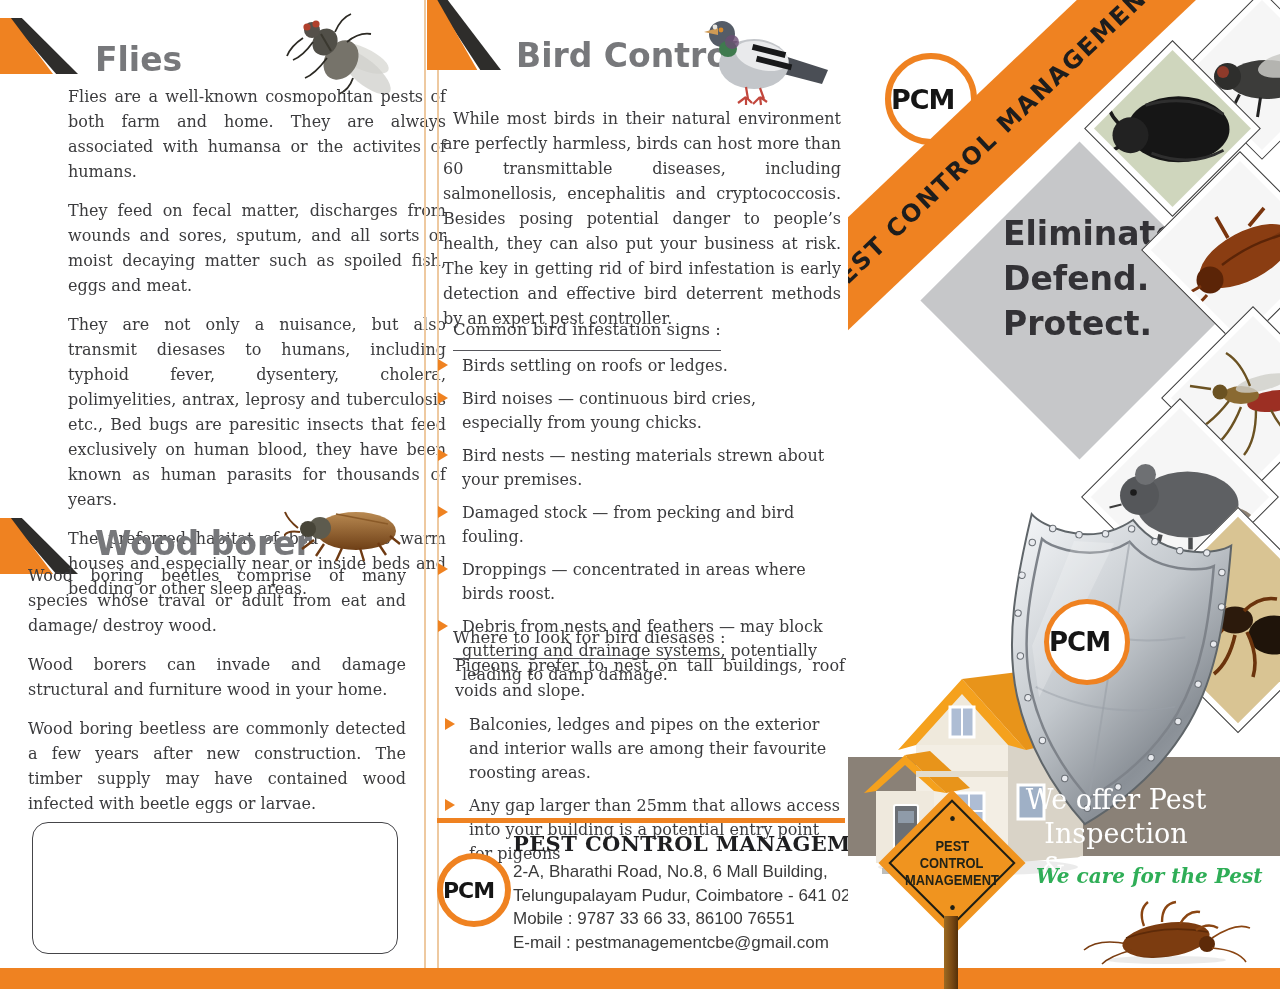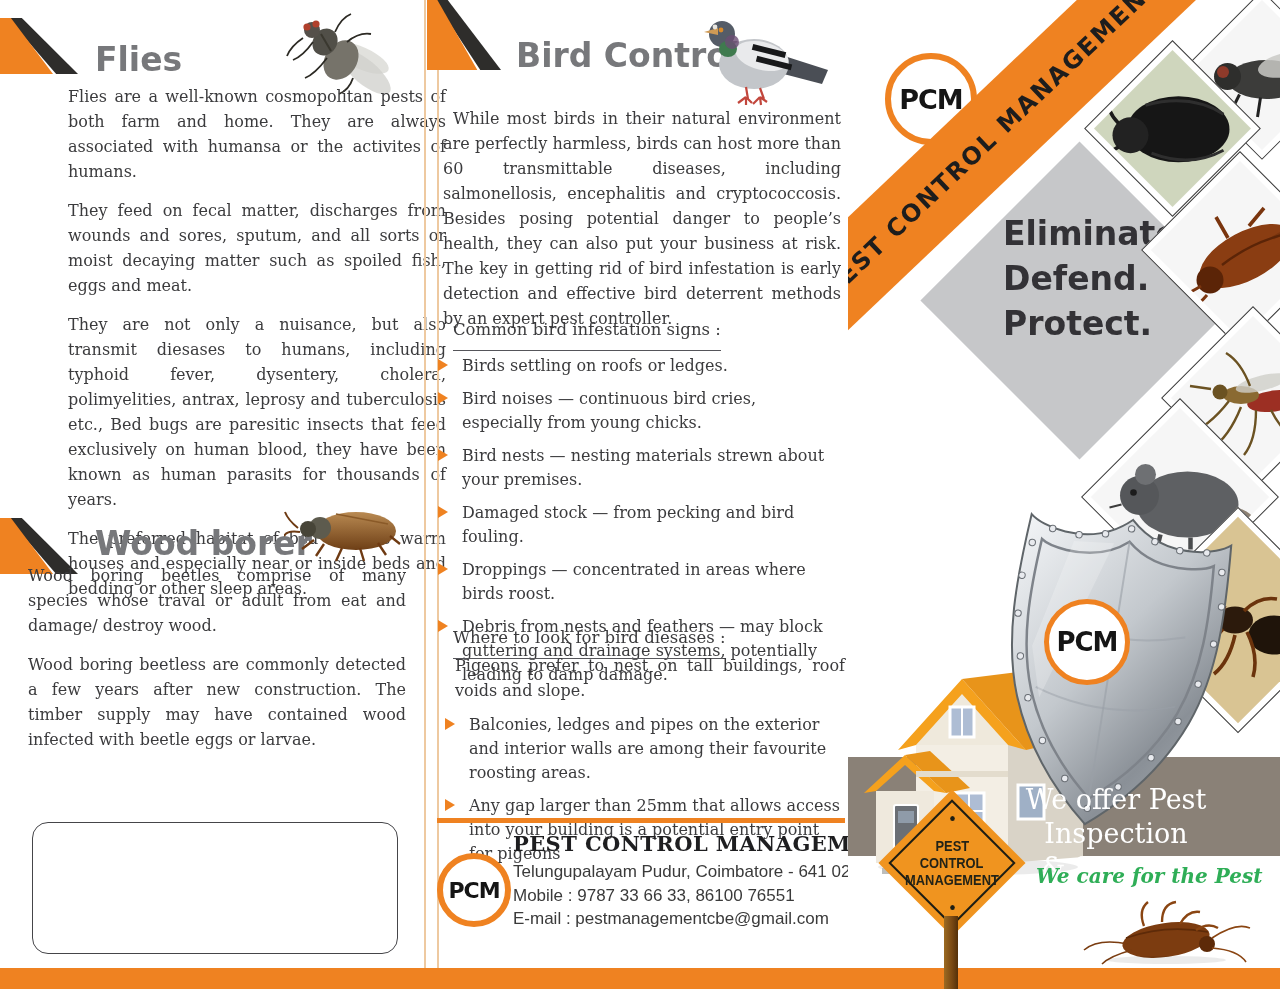--- a/index.html
+++ b/index.html
@@ -25,21 +25,21 @@
   .bottom-strip{position:absolute;left:0;top:968px;width:1280px;height:21px;background:#ef8221;z-index:8;}
   
   .left-col{position:absolute;left:28px;width:378px;}
   .note-box{position:absolute;left:32px;top:822px;width:364px;height:130px;
         border:1.6px solid #454549;border-radius:16px;background:#fff;}
   
   .mid-hr{position:absolute;left:437px;top:818px;width:408px;height:5px;background:#ef8221;}
   .company-name{position:absolute;left:513px;top:831px;font-weight:700;font-size:21px;
         letter-spacing:.4px;color:#1e1e20;font-family:"DejaVu Serif",serif;}
   .pcm-circle{border-radius:50%;background:#fff;border:6px solid #ef8221;
-        display:flex;align-items:center;justify-content:center;
+        display:flex;align-items:center;
         font-family:"DejaVu Sans",sans-serif;font-weight:700;color:#151515;letter-spacing:-1px;}
   .addr{position:absolute;left:513px;top:860px;font-family:"Liberation Sans",sans-serif;
         font-size:17px;line-height:23.5px;color:#3a3a3a;}
   
   .rightwrap{position:absolute;left:848px;top:0;width:432px;height:968px;overflow:hidden;background:#fff;}
   .banner{position:absolute;left:-166px;top:96px;width:620px;height:82px;background:#ef8221;
         transform:rotate(-43.5deg);display:flex;align-items:center;justify-content:center;z-index:3;}
   .banner span{font-family:"DejaVu Sans",sans-serif;font-weight:700;font-size:24px;
         letter-spacing:2px;color:#1d1d1d;white-space:nowrap;}
   .gray-diamond{position:absolute;left:119px;top:188px;width:225px;height:225px;
@@ -118,20 +118,21 @@
       <path d="M14 30 q-10 -8 -13 -16 M16 34 q-13 -2 -16 4" fill="none" stroke="#6e3a12" stroke-width="2"></path>
       <ellipse cx="72" cy="33" rx="40" ry="19" fill="url(#bb)"></ellipse>
       <circle cx="36" cy="30" r="11" fill="#5d5b4e"></circle>
       <circle cx="24" cy="31" r="8" fill="#474538"></circle>
       <line x1="52" y1="16" x2="104" y2="26" stroke="#8a5a28" stroke-width="1.5"></line>
       <path d="M40 46 l-8 12 M58 50 l-6 13 M76 50 l4 13 M94 45 l8 12 M30 42 l-12 9 M106 38 l10 8" stroke="#6e3a12" stroke-width="2.4" fill="none"></path>
     </svg>
 
     <div class="left-col body-copy" style="top:563px;">
       <p>Wood boring beetles comprise of many species whose traval or adult from eat and damage/ destroy wood.</p>
+      <p>Wood borers can invade and damage structural and furniture wood in your home.</p>
       <p>Wood boring beetless are commonly detected a few years after new construction. The timber supply may have contained wood infected with beetle eggs or larvae.</p>
     </div>
 
     <div class="note-box"></div>
   </div>
 
   <div class="divider-line" style="left:424px;"></div>
   <div class="divider-line" style="left:437px;"></div>
 
   <div>
@@ -177,20 +178,21 @@
       <li><span class="tri-bullet"></span><span>Balconies, ledges and pipes on the exterior and interior walls are among their favourite roosting areas.</span></li>
       <li><span class="tri-bullet"></span><span>Any gap larger than 25mm that allows access into your building is a potential entry point for pigeons</span></li>
     </ul>
 
     <div class="mid-hr"></div>
     <div class="company-name">PEST CONTROL MANAGEMENT</div>
     <div class="pcm-circle" style="position:absolute;left:437px;top:853px;width:62px;height:62px;font-size:22px;">
         <span>PCM</span>
       </div>
     <div class="addr">
+      <div>2-A, Bharathi Road, No.8, 6 Mall Building,</div>
       <div>Telungupalayam Pudur, Coimbatore - 641 026.</div>
       <div>Mobile : 9787 33 66 33, 86100 76551</div>
       <div>E-mail : pestmanagementcbe@gmail.com</div>
     </div>
   </div>
 
   <div class="rightwrap">
 
     <div class="pcm-circle pcm-top" style="font-size:27px;">
       <span>PCM</span>

